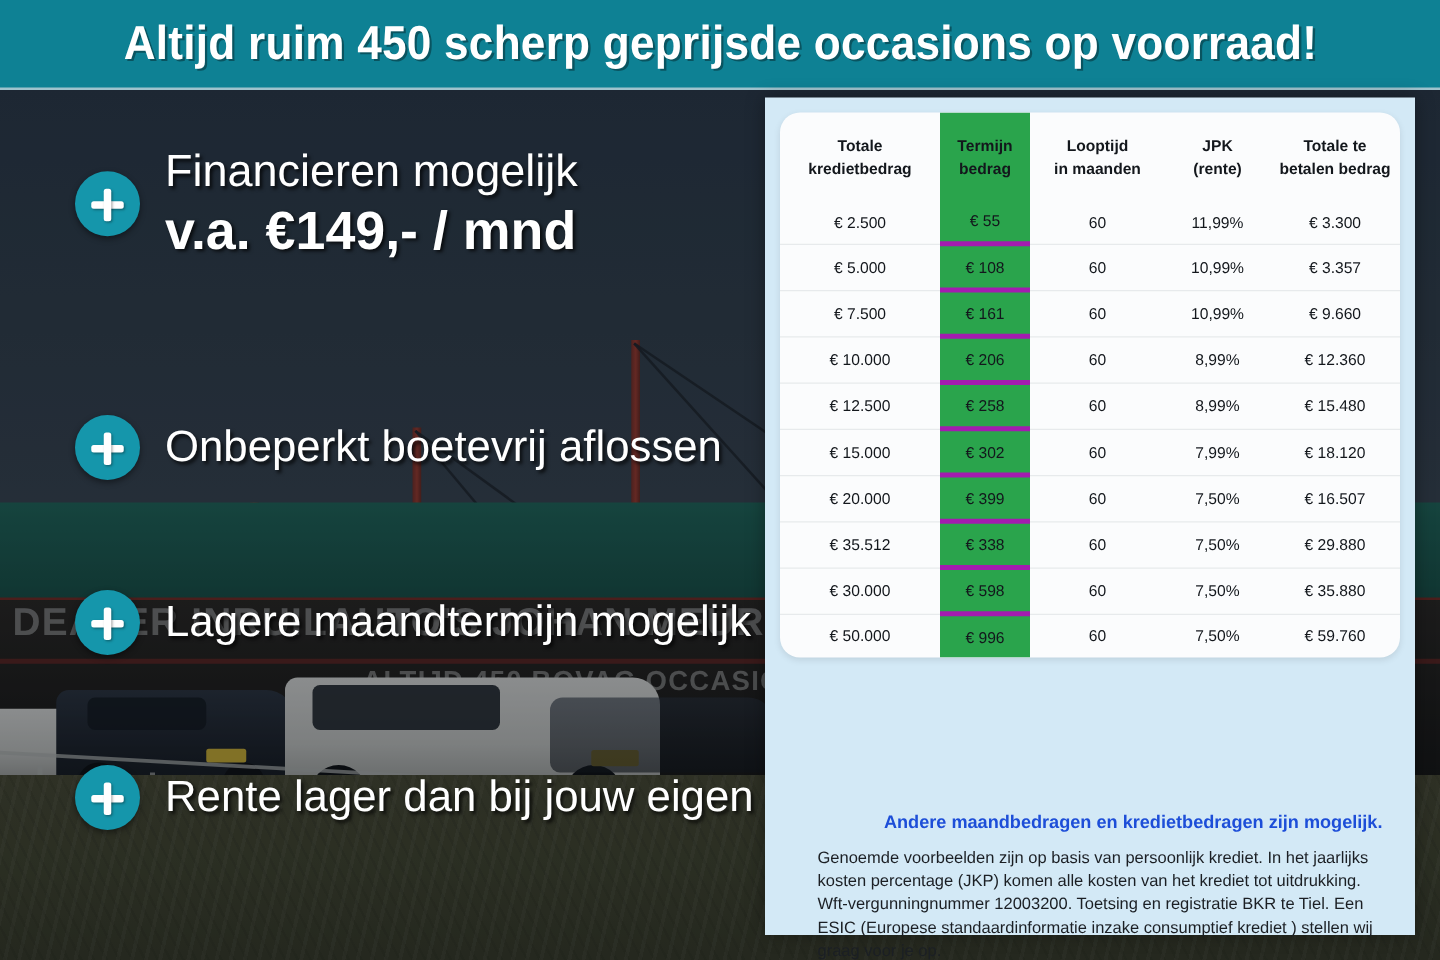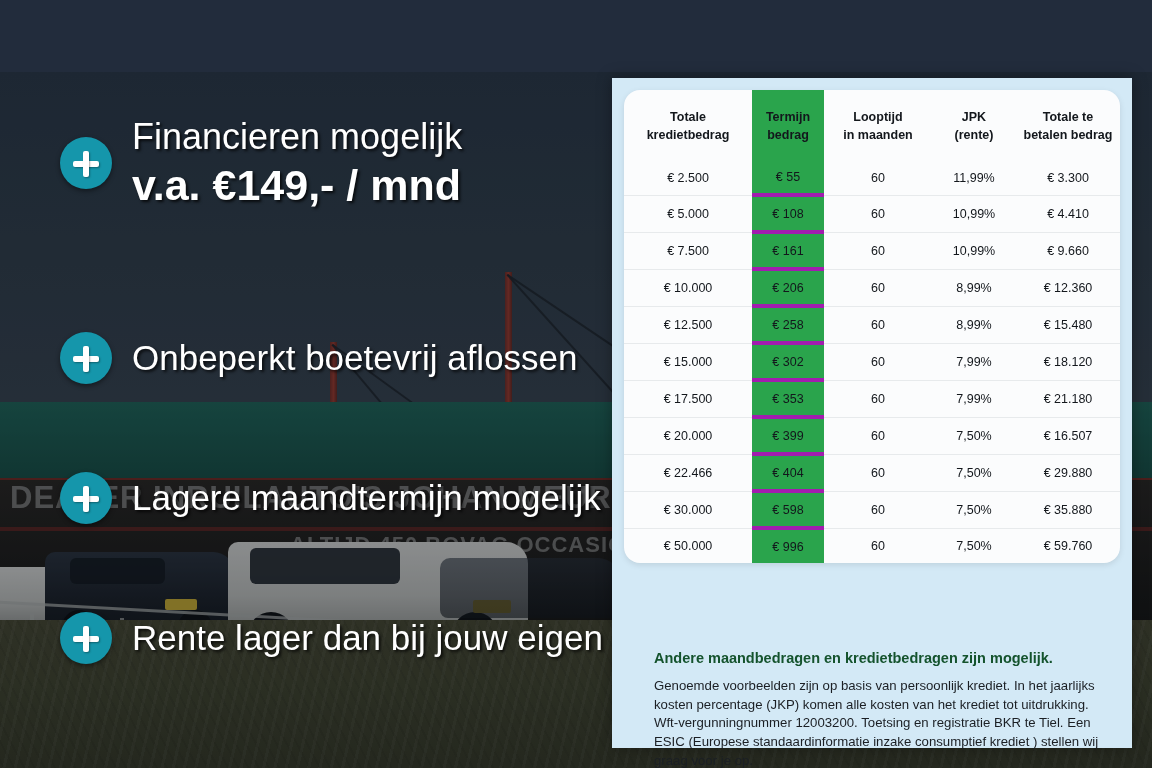--- a/index.html
+++ b/index.html
@@ -103,33 +103,37 @@
   td.hl{color:#fff;font-weight:400;}
   tbody tr td{border-top:1px solid #e7eaec;}
   tbody tr td.hl{border-top:4px solid #a21caf;}
   tbody tr:first-child td{border-top:none;}
   tbody tr:first-child td.hl{border-top:none;}
 
   .note{
     position:absolute;left:42px;top:572px;width:452px;
   }
   .note-head{
-    color:#14532d;font-weight:bold;font-size:14.5px;margin-bottom:11px;
+    color:#1d4ed8;font-weight:bold;font-size:14.5px;margin-bottom:11px;
     font-family:"Liberation Sans","DejaVu Sans",sans-serif;
+    text-align:right;
   }
   .note-body{
     color:#1b1f24;font-size:13.2px;line-height:1.42;
     font-family:"Liberation Sans","DejaVu Sans",sans-serif;
   }
 </style>
 </head>
 <body>
 
 <div class="stage">
 
+  <div class="banner">
+    <div class="banner-text">Altijd ruim 450 scherp geprijsde occasions op voorraad!</div>
+  </div>
 
   <div class="photo">
     <div class="sky"></div>
 
     <div class="mast" style="left:60px;top:390px;height:180px;"></div>
     <div class="mast" style="left:200px;top:330px;height:240px;"></div>
     <div class="mast" style="left:330px;top:270px;height:300px;"></div>
     <div class="mast" style="left:505px;top:200px;height:370px;"></div>
     <div class="stay" style="left:63px;top:392px;width:120px;transform:rotate(38deg);"></div>
     <div class="stay" style="left:63px;top:392px;width:150px;transform:rotate(52deg);"></div>
@@ -250,21 +254,21 @@
               <td class="hl">€ 55</td>
               <td>60</td>
               <td>11,99%</td>
               <td>€ 3.300</td>
             </tr>
             <tr>
               <td>€ 5.000</td>
               <td class="hl">€ 108</td>
               <td>60</td>
               <td>10,99%</td>
-              <td>€ 4.410</td>
+              <td>€ 3.357</td>
             </tr>
             <tr>
               <td>€ 7.500</td>
               <td class="hl">€ 161</td>
               <td>60</td>
               <td>10,99%</td>
               <td>€ 9.660</td>
             </tr>
             <tr>
               <td>€ 10.000</td>
@@ -281,36 +285,29 @@
               <td>€ 15.480</td>
             </tr>
             <tr>
               <td>€ 15.000</td>
               <td class="hl">€ 302</td>
               <td>60</td>
               <td>7,99%</td>
               <td>€ 18.120</td>
             </tr>
             <tr>
-              <td>€ 17.500</td>
-              <td class="hl">€ 353</td>
-              <td>60</td>
-              <td>7,99%</td>
-              <td>€ 21.180</td>
-            </tr>
-            <tr>
               <td>€ 20.000</td>
               <td class="hl">€ 399</td>
               <td>60</td>
               <td>7,50%</td>
               <td>€ 16.507</td>
             </tr>
             <tr>
-              <td>€ 22.466</td>
-              <td class="hl">€ 404</td>
+              <td>€ 35.512</td>
+              <td class="hl">€ 338</td>
               <td>60</td>
               <td>7,50%</td>
               <td>€ 29.880</td>
             </tr>
             <tr>
               <td>€ 30.000</td>
               <td class="hl">€ 598</td>
               <td>60</td>
               <td>7,50%</td>
               <td>€ 35.880</td>

